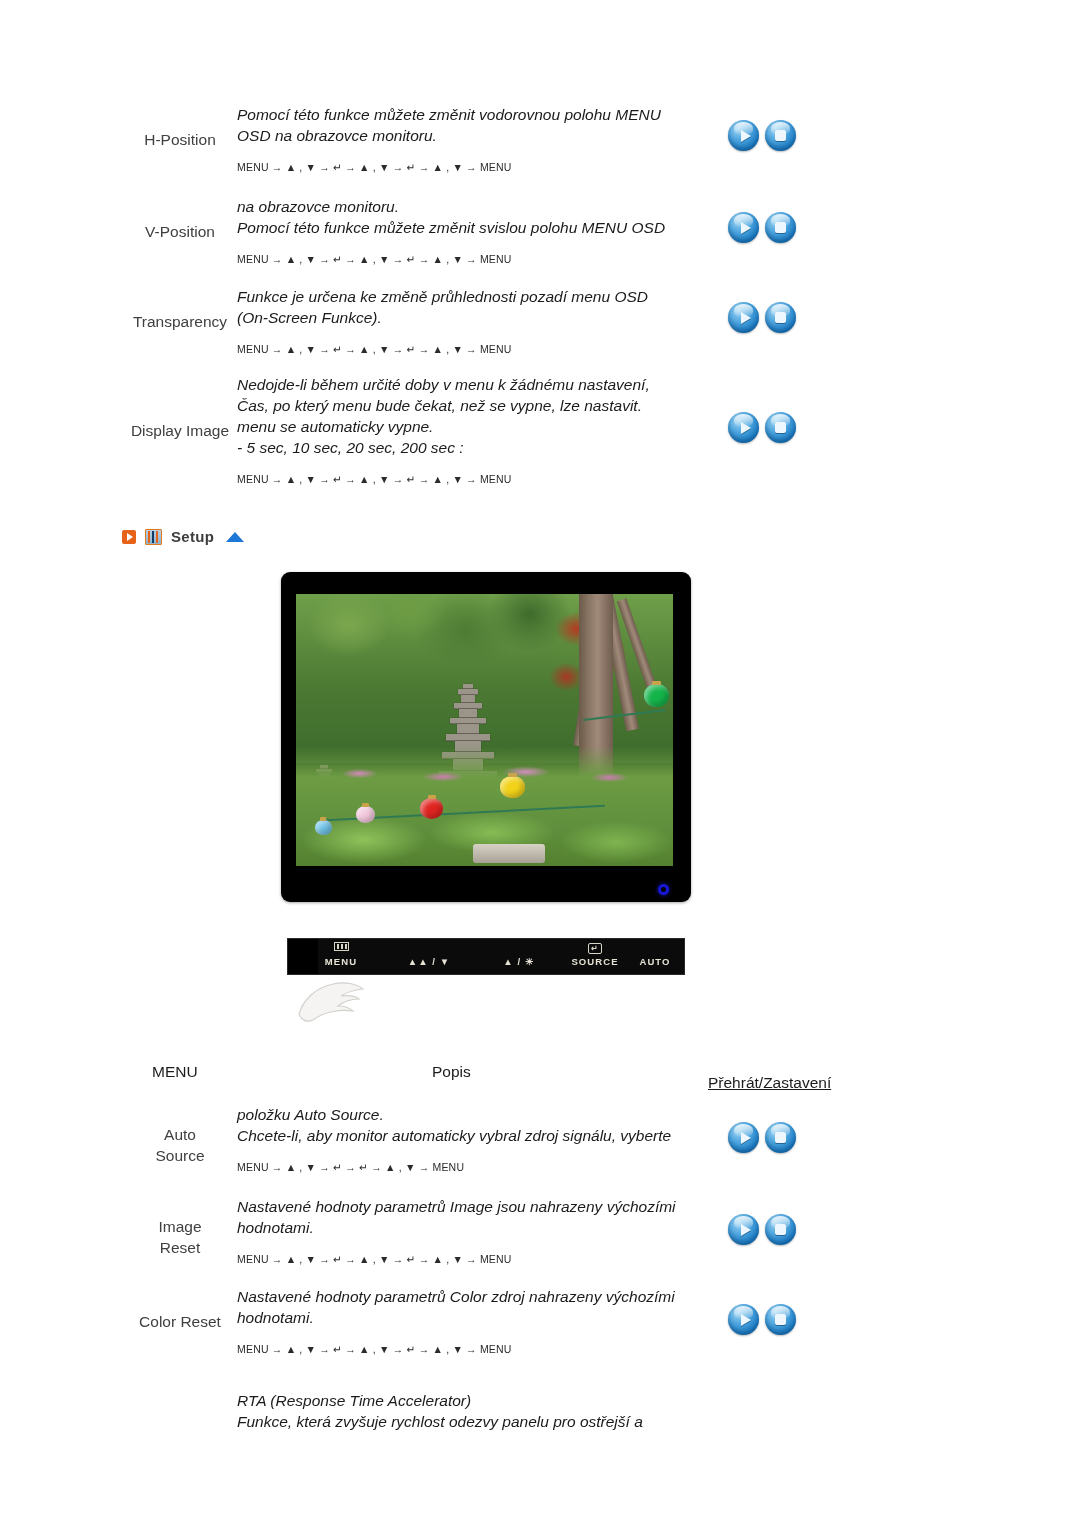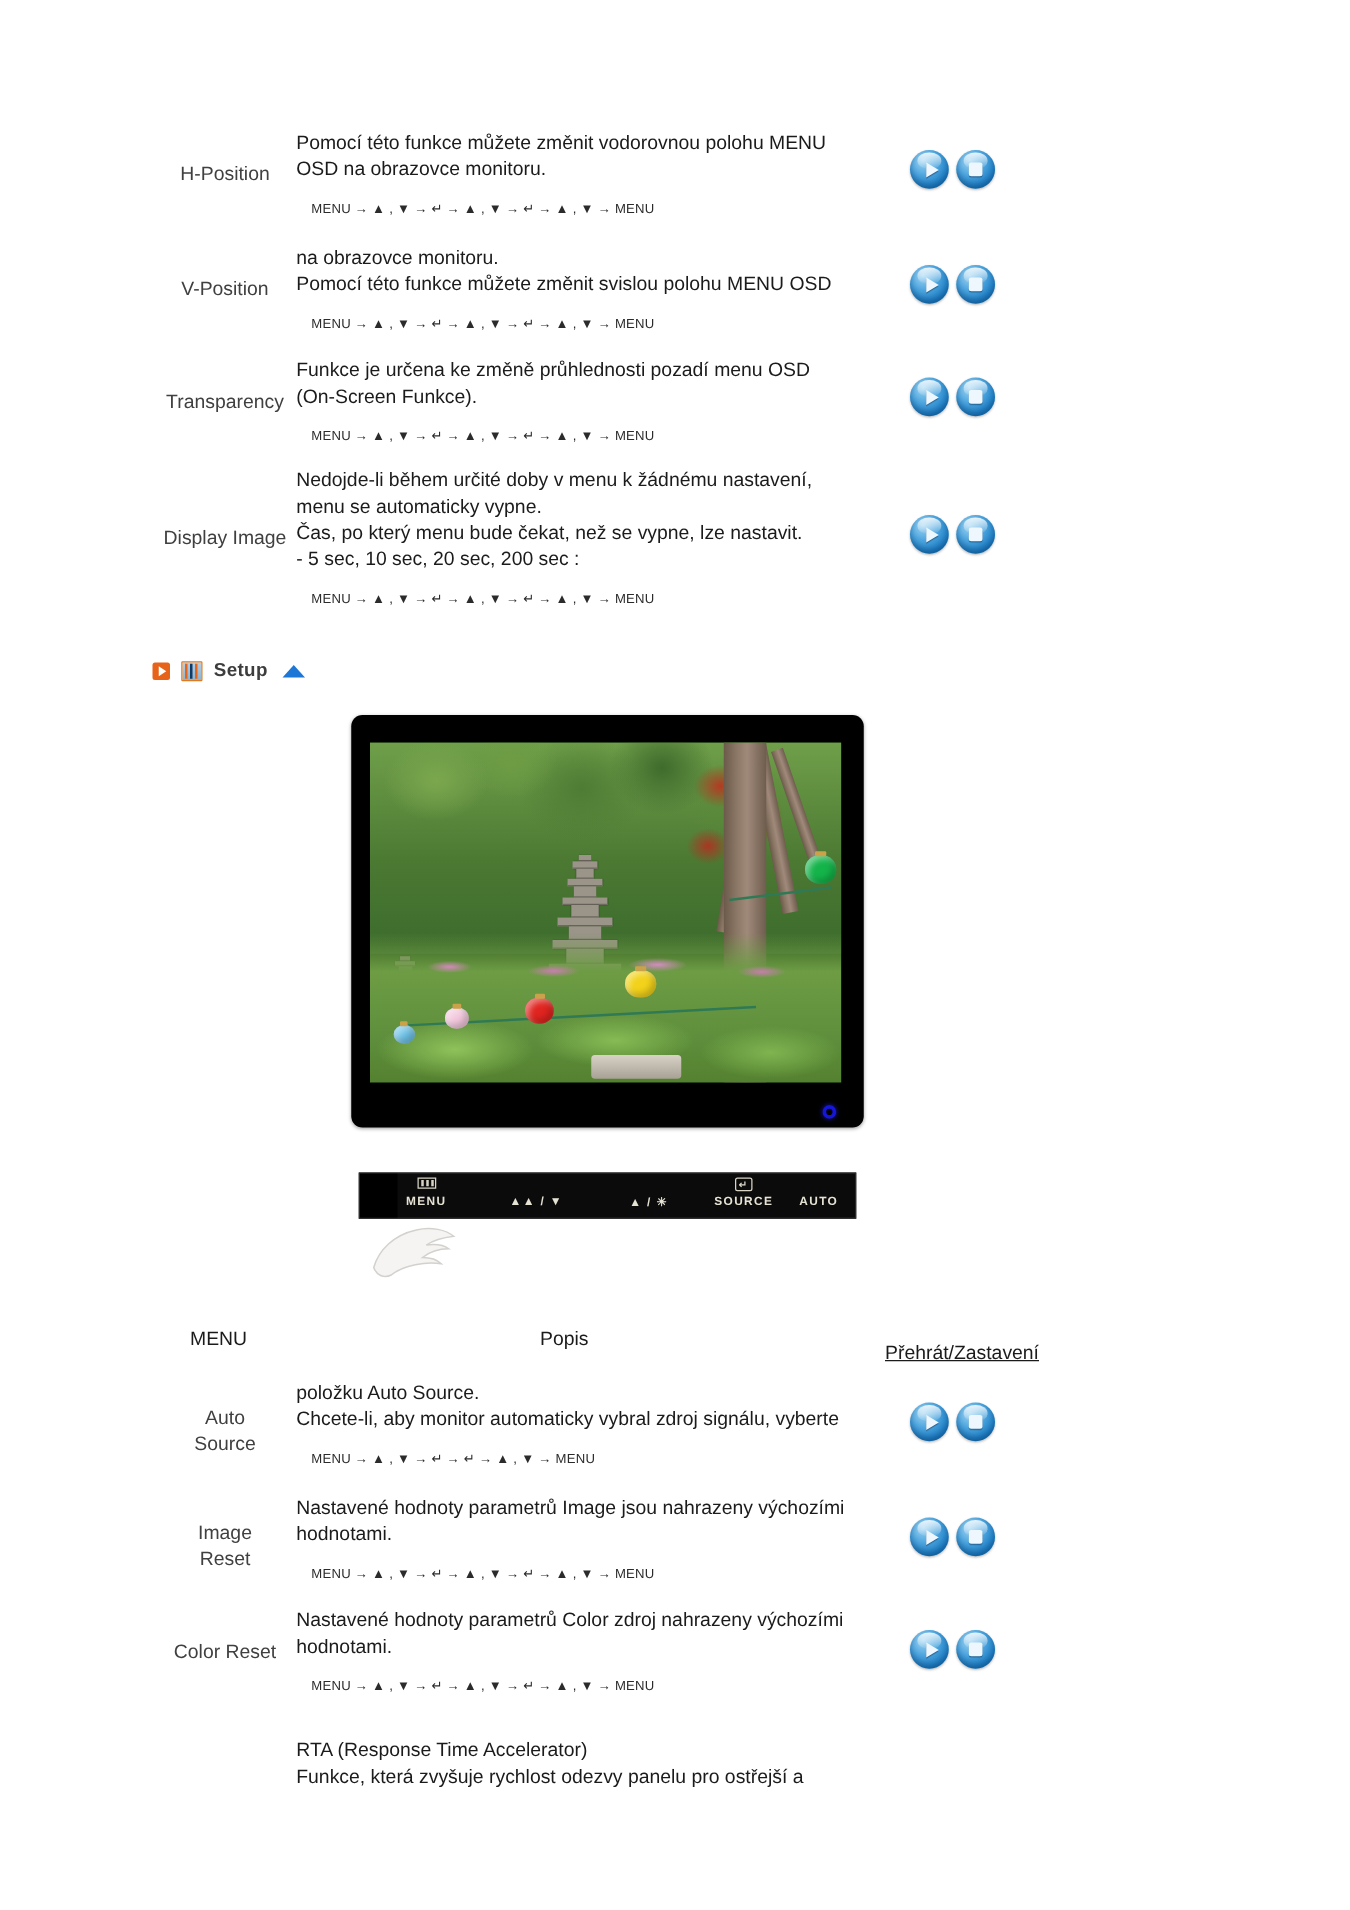--- a/index.html
+++ b/index.html
@@ -32,31 +32,30 @@
     color: #404040;
   }
   .desc-cell {
     position: absolute;
     left: 237px;
     width: 450px;
     font-size: 15.5px;
     line-height: 21px;
     color: #1b1b1b;
   }
-  .desc-cell p { margin: 0; }
+  .desc-cell p { margin: 0; font-style: italic; }
 
   
   .keyseq {
     margin-top: 14px;
     font-size: 10.5px;
     line-height: 14px;
     color: #2b2b2b;
     white-space: nowrap;
     letter-spacing: .2px;
-    margin-left: 12px;
   }
 
   
   .btn-pair {
     position: absolute;
     display: flex;
     gap: 6px;
   }
   .gbtn {
     width: 31px;
@@ -399,22 +398,22 @@
     <div class="gbtn stop">
         <span class="glyph"></span>
       </div>
   </div>
 </div>
 
 <div class="row" id="row-display-time" style="top:374px;">
   <div class="label-cell" style="top:47px;">Display Image</div>
   <div class="desc-cell">
     <p>Nedojde-li během určité doby v menu k žádnému nastavení,</p>
+    <p>Čas, po který menu bude čekat, než se vypne, lze nastavit.</p>
     <p>menu se automaticky vypne.</p>
-    <p>Čas, po který menu bude čekat, než se vypne, lze nastavit.</p>
     <p>- 5 sec, 10 sec, 20 sec, 200 sec   :</p>
     <div class="keyseq">MENU → ▲ , ▼ → ↵ → ▲ , ▼ → ↵ → ▲ , ▼ → MENU</div>
   </div>
   <div class="btn-pair" style="left:728px; top:38px;">
     <div class="gbtn play">
         <span class="glyph"></span>
       </div>
     <div class="gbtn stop">
         <span class="glyph"></span>
       </div>

